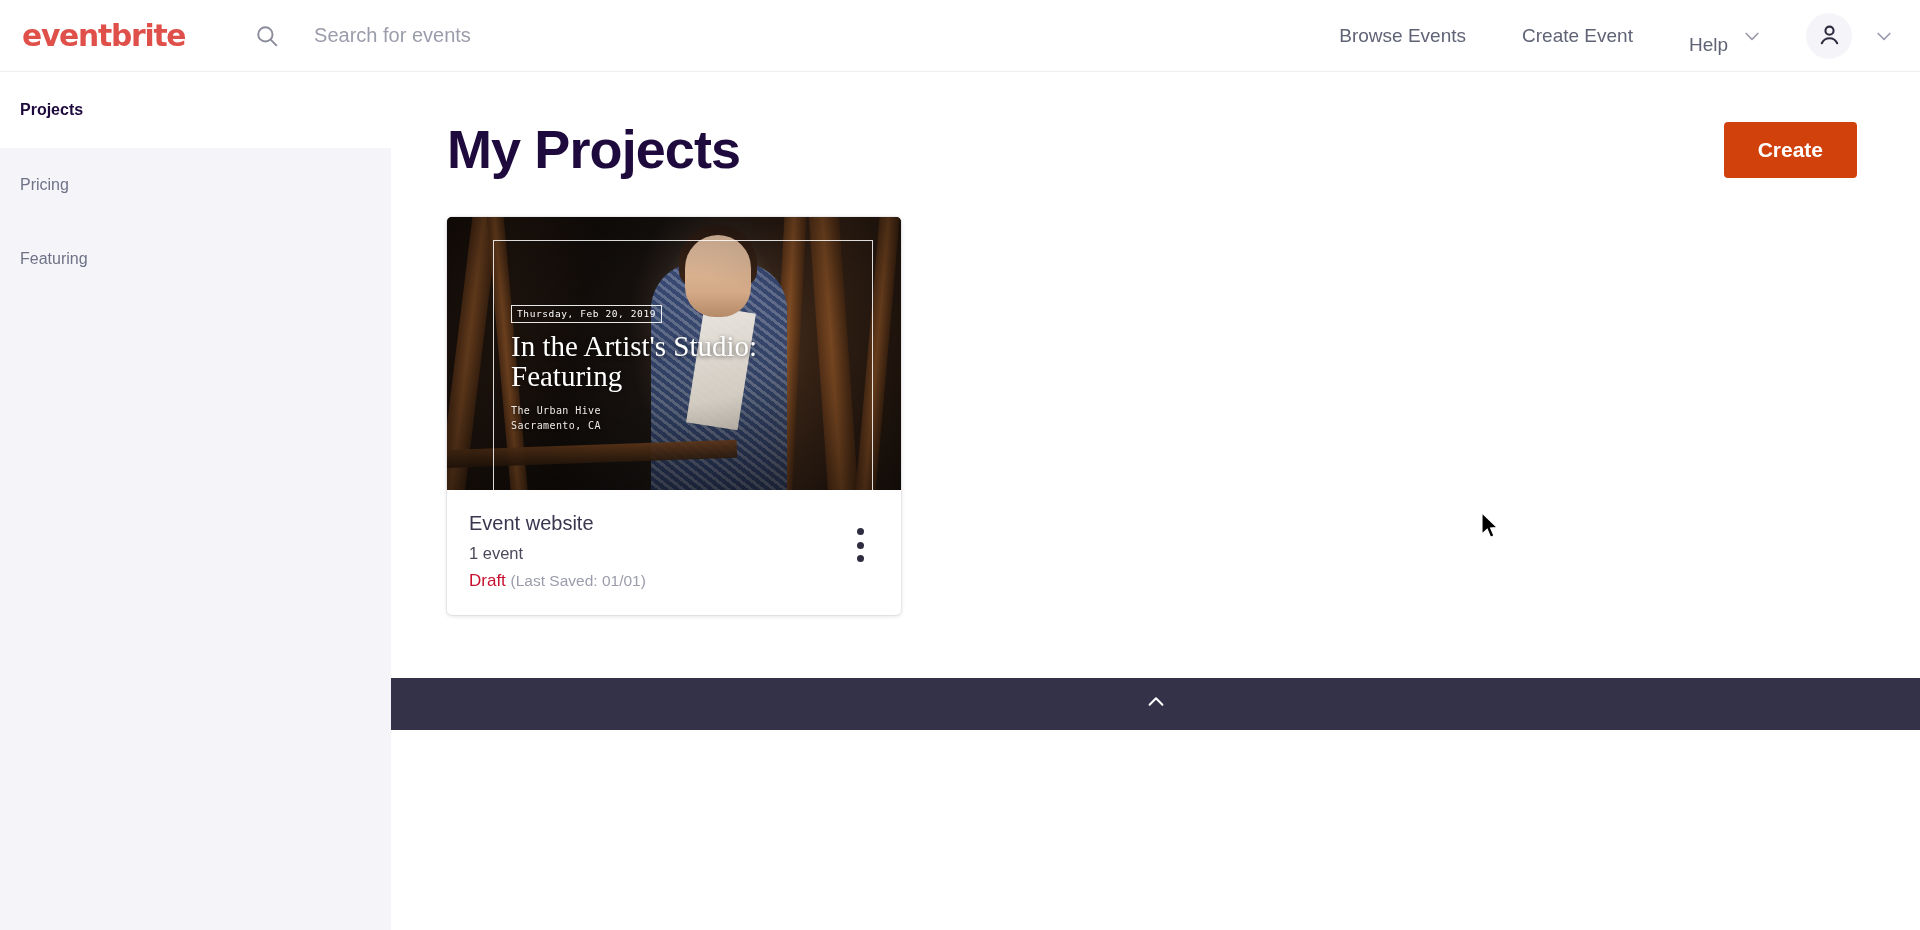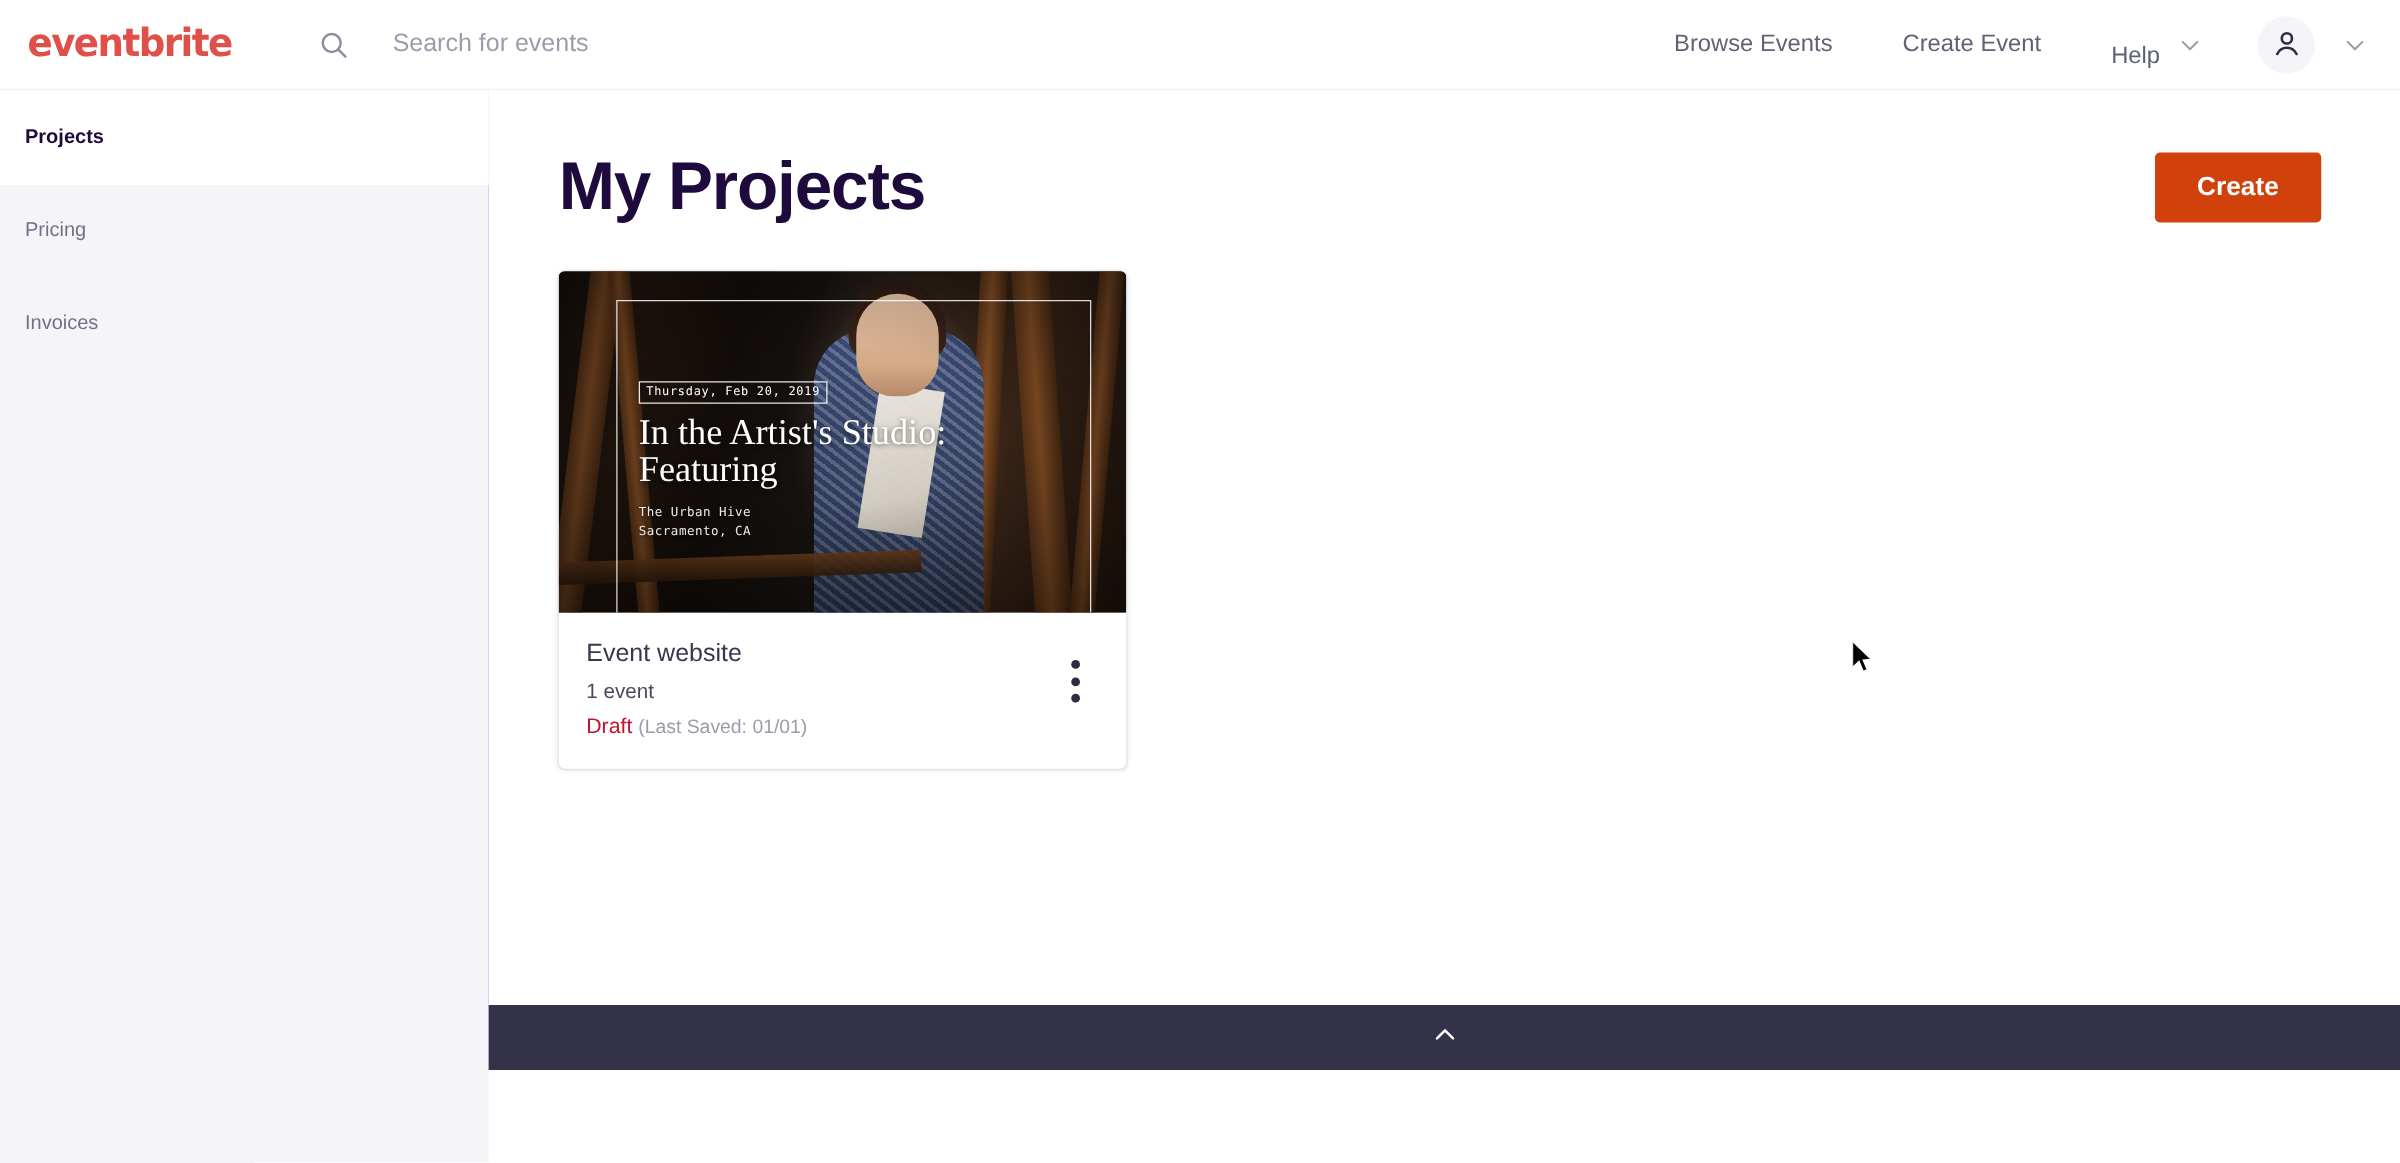--- a/index.html
+++ b/index.html
@@ -14,22 +14,22 @@
   body {
     font-family: "Liberation Sans", sans-serif;
     background: #ffffff;
     color: #39364f;
     -webkit-font-smoothing: antialiased;
   }
 
   .app {
     position: relative;
     width: 1920px;
-    height: 856px;
-    background: #6d28d9;
+    height: 730px;
+    background: #84cc16;
   }
 
   
   .topbar {
     position: absolute;
     top: 0; left: 0;
     width: 1920px;
     height: 72px;
     background: #ffffff;
     border-bottom: 1px solid #eeedf2;
@@ -423,21 +423,21 @@
   </header>
 
   <aside class="sidebar">
     <div class="side-item active">
       <span>Projects</span>
     </div>
     <div class="side-item">
       <span>Pricing</span>
     </div>
     <div class="side-item">
-      <span>Invoices</span>
+      <span>Featuring</span>
     </div>
   </aside>
 
   <main class="main">
 
     <div class="main-head">
       <h1 class="page-title">My Projects</h1>
       <button class="create-btn">Create</button>
     </div>
 

